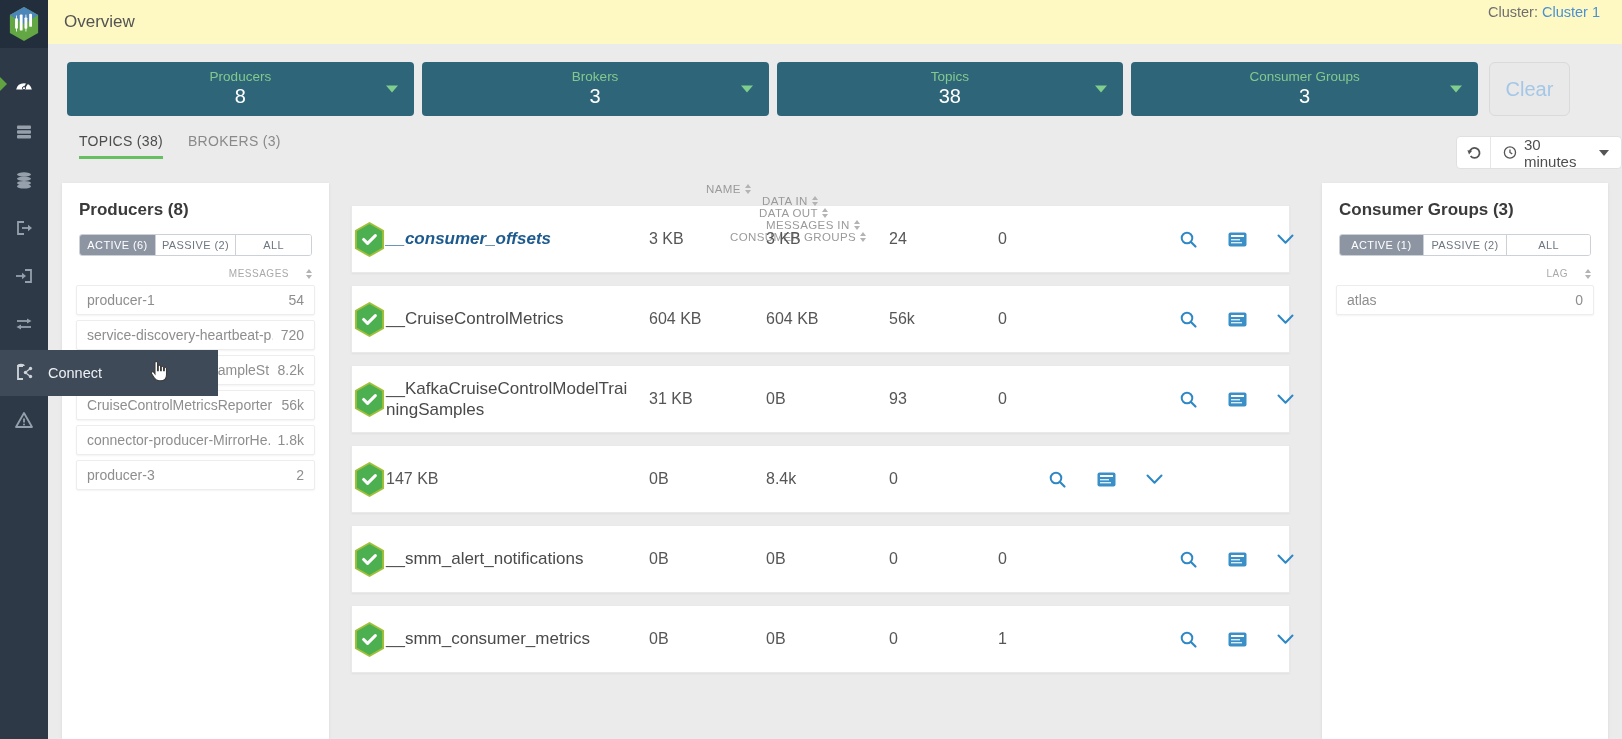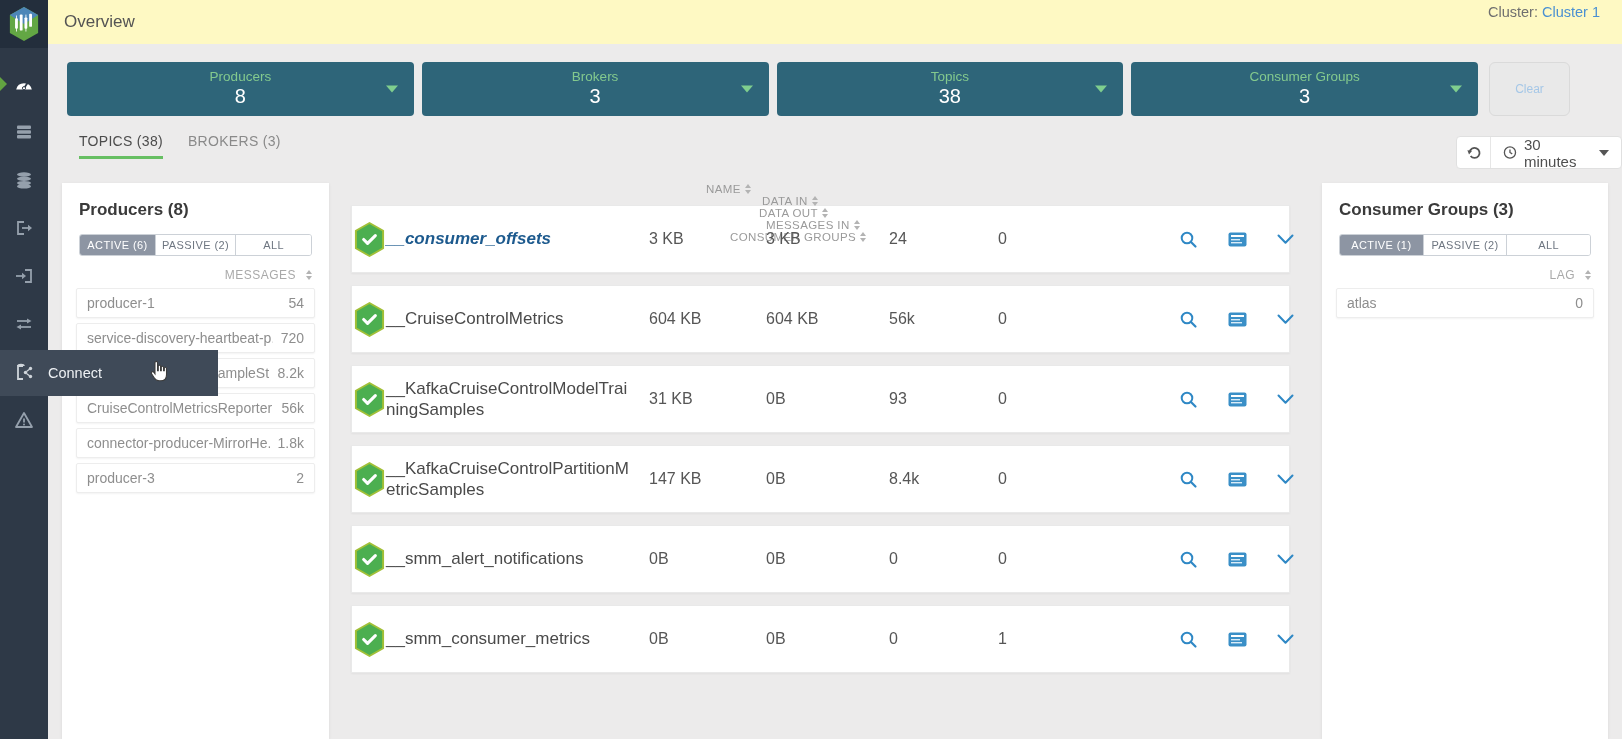--- a/index.html
+++ b/index.html
@@ -34,21 +34,21 @@
   .cursor-icon { position:absolute; left:148px; top:9px; }
 
   
   .cards-row { position:absolute; left:67px; top:62px; width:1411px; height:54px; display:flex; gap:8px; }
   .card { flex:1; background:#2e6579; border-radius:4px; position:relative; text-align:center; cursor:pointer; }
   .card-label { margin-top:7px; font-size:13.5px; color:#83c98e; }
   .card-value { font-size:20px; color:#fff; margin-top:1px; }
   .card-caret { position:absolute; right:16px; top:50%; transform:translateY(-50%);
     border-left:6px solid transparent; border-right:6px solid transparent; border-top:7px solid #7fce8e; }
   .clear-btn { position:absolute; left:1489px; top:62px; width:81px; height:54px; background:#e9e9e9;
-    border:1px solid #dadada; border-radius:6px; color:#a5c7e7; font-size:12px;
+    border:1px solid #dadada; border-radius:6px; color:#a5c7e7; font-size:20px;
     display:flex; align-items:center; justify-content:center; cursor:pointer; }
 
   
   .tabs { position:absolute; left:79px; top:133px; display:flex; gap:25px; }
   .tab { font-size:14px; letter-spacing:.3px; color:#8a8a8a; padding-bottom:7px; cursor:pointer; }
   .tab.active { color:#4c4c4c; border-bottom:3px solid #67bf63; }
   .time-group { position:absolute; left:1456px; top:136px; height:33px; display:flex; background:#fff;
     border:1px solid #e0e0e0; border-radius:4px; overflow:hidden; }
   .refresh-seg { width:36px; display:flex; align-items:center; justify-content:center; border-right:1px solid #e6e6e6; cursor:pointer; }
   .time-seg { padding:0 12px; display:flex; align-items:center; gap:7px; font-size:15px; color:#4f4f4f; cursor:pointer; }
@@ -57,22 +57,22 @@
   
   .side-panel { position:absolute; top:183px; bottom:0; background:#fff; box-shadow:0 1px 3px rgba(0,0,0,.08); }
   .left-panel { left:62px; width:267px; }
   .right-panel { left:1322px; width:286px; }
   .panel-title { margin:17px 17px 0; font-size:17px; font-weight:bold; color:#3a3a3a; }
   .filter-group { margin:14px 17px 0; display:flex; border:1px solid #ccd1d7; border-radius:3px; overflow:hidden; height:22px; }
   .filter-btn { display:flex; align-items:center; justify-content:center; flex:1; background:#fff;
     color:#6e7681; font-size:11px; letter-spacing:.4px; border-right:1px solid #ccd1d7; cursor:pointer; white-space:nowrap; padding:0 6px; }
   .filter-btn:last-of-type { border-right:none; }
   .filter-btn.selected { background:#8d95a3; color:#fff; }
-  .panel-colhead { margin:12px 17px 0; text-align:right; font-size:12px; letter-spacing:.5px; color:#a9a9a9;
-    display:flex; justify-content:flex-end; align-items:center; gap:6px; }
+  .panel-colhead { margin:12px 17px 0; text-align:right; font-size:10px; letter-spacing:.5px; color:#a9a9a9;
+    display:flex; justify-content:flex-end; align-items:center; gap:13px; }
   .mini-list { margin:6px 14px 0; }
   .mini-item { height:30px; margin-bottom:5px; background:#fff; border:1px solid #ededed;
     box-shadow:0 1px 2px rgba(0,0,0,.05); border-radius:2px; display:flex; align-items:center;
     padding:0 10px; font-size:14px; color:#8e8e8e; cursor:pointer; }
   .mini-name { flex:1; white-space:nowrap; overflow:hidden; }
   .mini-value { margin-left:8px; }
 
   
   .sort { display:inline-flex; flex-direction:column; gap:2px; margin-left:4px; }
   .sort i { display:block; width:0; height:0; border-left:3.5px solid transparent; border-right:3.5px solid transparent; }
@@ -461,21 +461,20 @@
         </div>
       </div>
 
       <div class="trow">
         <div class="c-badge">
           <svg width="33" height="37" viewBox="0 0 34 38">
             <polygon points="17,2 31,10 31,28 17,36 3,28 3,10" fill="#4caf50" stroke="#a2c037" stroke-width="2"></polygon>
             <path d="M11 19l4 4 8-8" stroke="#fff" stroke-width="3.2" fill="none" stroke-linecap="round" stroke-linejoin="round"></path>
           </svg>
         </div>
-        <div class="c-name">__KafkaCruiseControlPartitionMetricSamples</div>
         <div class="c-val">147 KB</div>
         <div class="c-val">0B</div>
         <div class="c-val">8.4k</div>
         <div class="c-val">0</div>
         <div class="c-actions">
           <span>
             <svg width="19" height="19" viewBox="0 0 19 19">
               <circle cx="8" cy="8" r="5.3" fill="none" stroke="#2f88c5" stroke-width="2"></circle>
               <line x1="12" y1="12" x2="16.5" y2="16.5" stroke="#2f88c5" stroke-width="2.2" stroke-linecap="round"></line>
             </svg>

